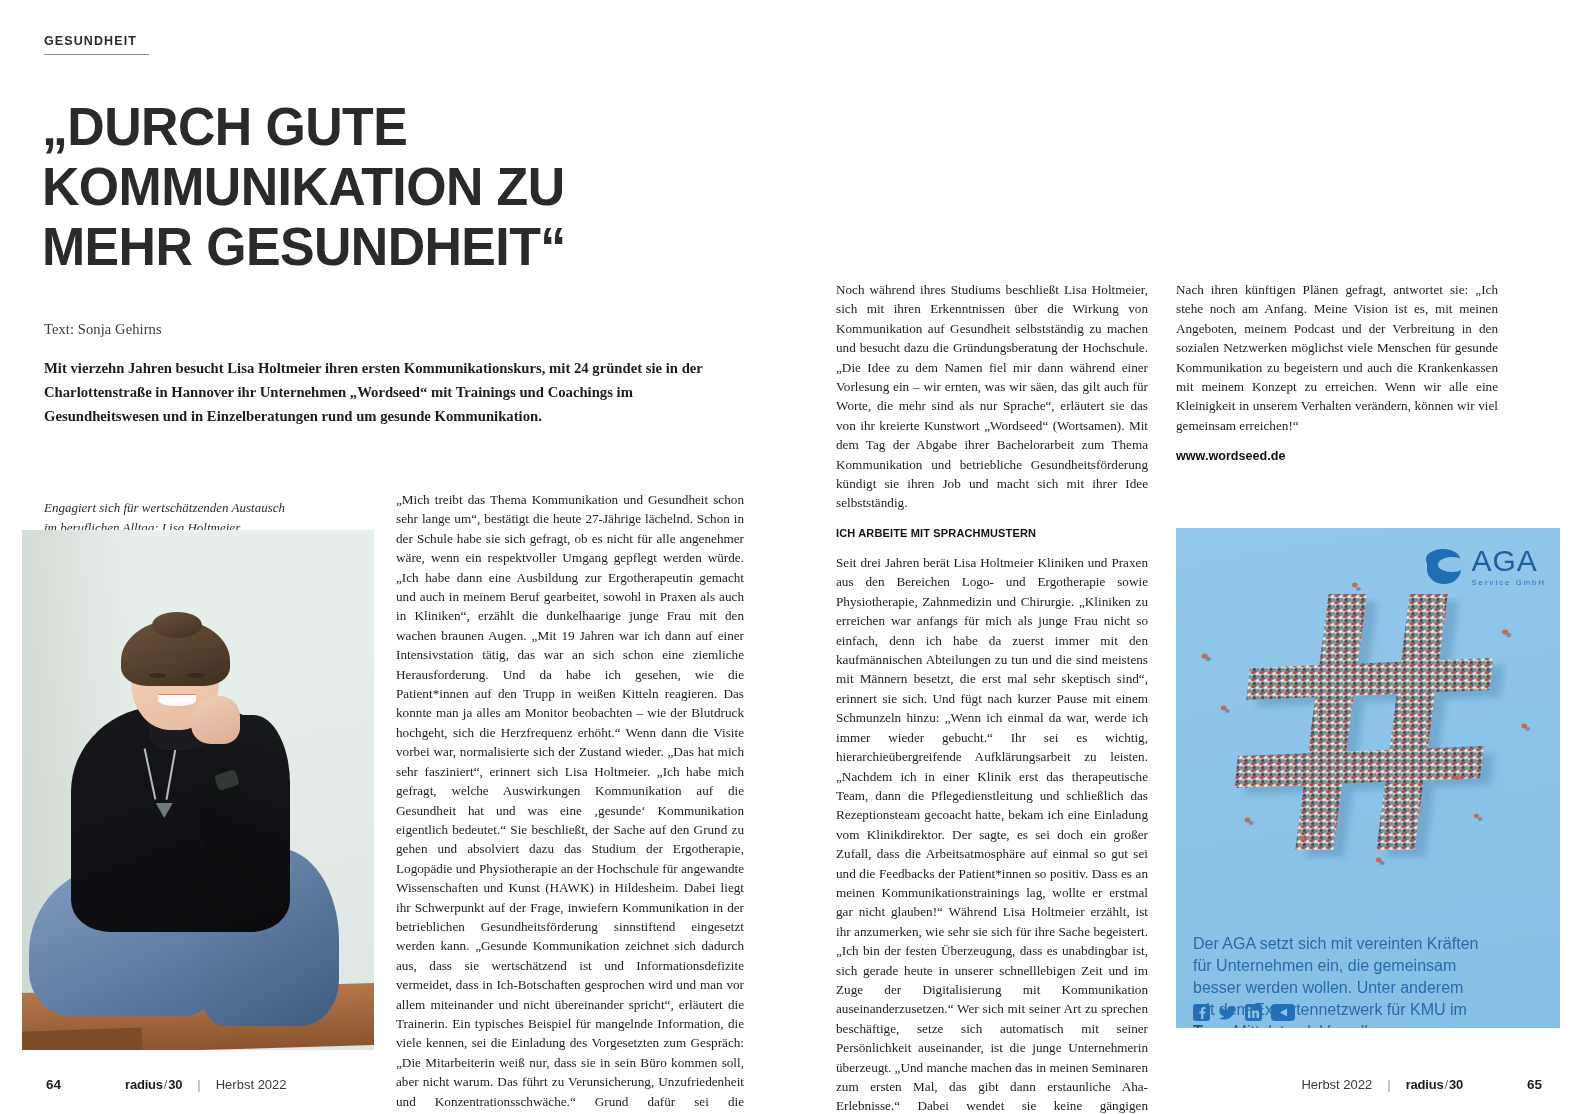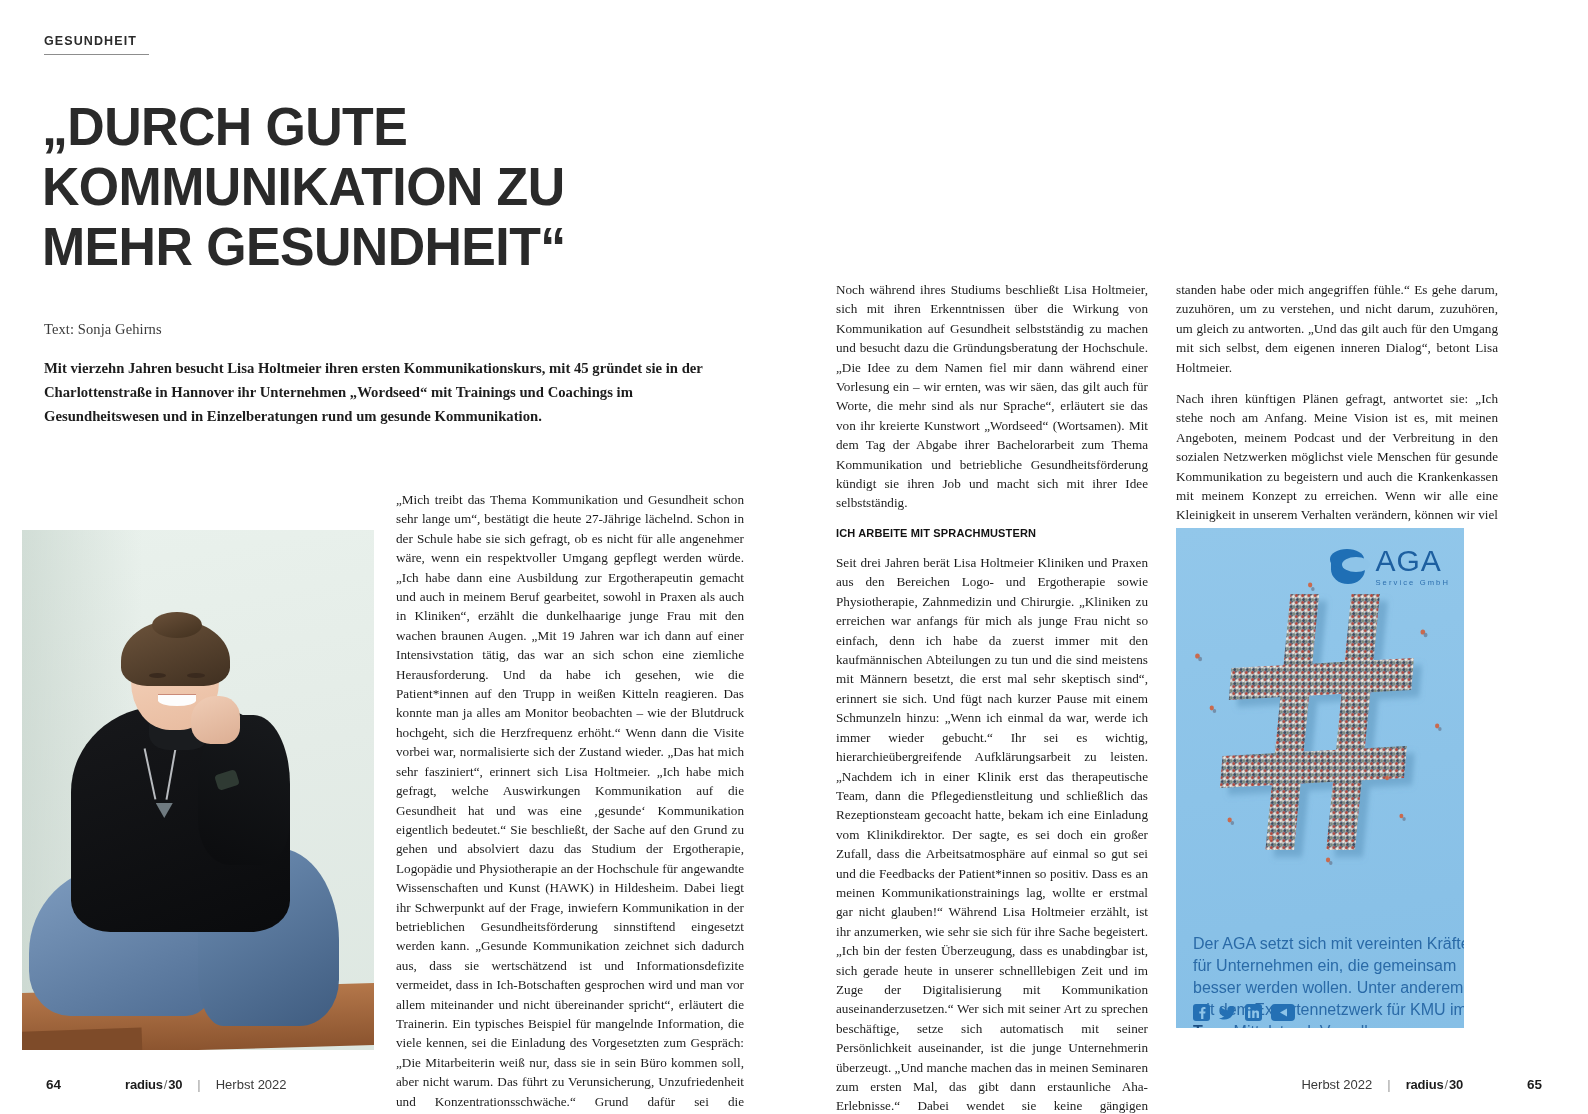--- a/index.html
+++ b/index.html
@@ -99,21 +99,21 @@
   .col2{left:836px;top:268px;width:312px;}
   .col3{left:1176px;top:268px;width:322px;}
   .subhead{
     font-family:"Liberation Sans",sans-serif;
     font-weight:700;font-size:11px;color:#111;letter-spacing:.15px;
     margin:0 0 4px 0;text-align:left;
   }
   .urlline{font-family:"Liberation Sans",sans-serif;font-weight:700;font-size:12.6px;color:#111;}
   
   .ad{
-    position:absolute;left:1176px;top:528px;width:288px;height:500px;
+    position:absolute;left:1176px;top:528px;width:384px;height:500px;
     background:#8ec4e8;overflow:hidden;
   }
   .ad .sky{position:absolute;inset:0;background:linear-gradient(170deg,#92c7ea,#86bfe6);}
   .ad-logo{position:absolute;right:14px;top:18px;display:flex;align-items:center;gap:7px;}
   .ad-logo .mark{width:40px;height:40px;position:relative;}
   .ad-logo .mark .swoosh{
     position:absolute;left:2px;top:3px;width:34px;height:20px;border-radius:50% 50% 46% 46%;
     background:#1f6fb5;
   }
   .ad-logo .mark .cut{
@@ -171,22 +171,26 @@
   <div class="kicker">GESUNDHEIT</div>
 
   <div class="headline">
     <div>„DURCH GUTE</div>
     <div>KOMMUNIKATION ZU</div>
     <div>MEHR GESUNDHEIT“</div>
   </div>
 
   <div class="byline">Text: Sonja Gehirns</div>
 
-  <div class="lead">Mit vierzehn Jahren besucht Lisa Holtmeier ihren ersten Kommunikationskurs, mit 45 gründet sie in der Charlottenstraße in Hannover ihr Unternehmen „Wordseed“ mit Trainings und Coachings im Gesundheitswesen und in Einzelberatungen rund um gesunde Kommunikation.</div>
-
+  <div class="lead">Mit vierzehn Jahren besucht Lisa Holtmeier ihren ersten Kommunikationskurs, mit 24 gründet sie in der Charlottenstraße in Hannover ihr Unternehmen „Wordseed“ mit Trainings und Coachings im Gesundheitswesen und in Einzelberatungen rund um gesunde Kommunikation.</div>
+
+  <div class="caption">
+    <div>Engagiert sich für wertschätzenden Austausch</div>
+    <div>im beruflichen Alltag: Lisa Holtmeier</div>
+  </div>
 
   <div class="photo">
     <div class="bg"></div>
     <div class="wall-shadow"></div>
     <div class="bench"></div>
     <div class="bench2"></div>
     <div class="p-jeans-l"></div>
     <div class="p-jeans-r"></div>
     <div class="p-knee"></div>
     <div class="p-body"></div>
@@ -209,21 +213,20 @@
     <p>„Mich treibt das Thema Kommunikation und Gesundheit schon sehr lange um“, bestätigt die heute 27-Jährige lächelnd. Schon in der Schule habe sie sich gefragt, ob es nicht für alle angenehmer wäre, wenn ein respektvoller Umgang gepflegt werden würde. „Ich habe dann eine Ausbildung zur Ergotherapeutin gemacht und auch in meinem Beruf gearbeitet, sowohl in Praxen als auch in Kliniken“, erzählt die dunkelhaarige junge Frau mit den wachen braunen Augen. „Mit 19 Jahren war ich dann auf einer Intensivstation tätig, das war an sich schon eine ziemliche Herausforderung. Und da habe ich gesehen, wie die Patient*innen auf den Trupp in weißen Kitteln reagieren. Das konnte man ja alles am Monitor beobachten – wie der Blutdruck hochgeht, sich die Herzfrequenz erhöht.“ Wenn dann die Visite vorbei war, normalisierte sich der Zustand wieder. „Das hat mich sehr fasziniert“, erinnert sich Lisa Holtmeier. „Ich habe mich gefragt, welche Auswirkungen Kommunikation auf die Gesundheit hat und was eine ‚gesunde‘ Kommunikation eigentlich bedeutet.“ Sie beschließt, der Sache auf den Grund zu gehen und absolviert dazu das Studium der Ergotherapie, Logopädie und Physiotherapie an der Hochschule für angewandte Wissenschaften und Kunst (HAWK) in Hildesheim. Dabei liegt ihr Schwerpunkt auf der Frage, inwiefern Kommunikation in der betrieblichen Gesundheitsförderung sinnstiftend eingesetzt werden kann. „Gesunde Kommunikation zeichnet sich dadurch aus, dass sie wertschätzend ist und Informationsdefizite vermeidet, dass in Ich-Botschaften gesprochen wird und man vor allem miteinander und nicht übereinander spricht“, erläutert die Trainerin. Ein typisches Beispiel für mangelnde Information, die viele kennen, sei die Einladung des Vorgesetzten zum Gespräch: „Die Mitarbeiterin weiß nur, dass sie in sein Büro kommen soll, aber nicht warum. Das führt zu Verunsicherung, Unzufriedenheit und Konzentrationsschwäche.“ Grund dafür sei die Funktionsweise des Gehirns, das „immer bestrebt ist, einzelne Puzzleteile zusammenzusetzen – so funktionieren auch Serien; man will immer wissen, wie es weitergeht.“</p>
   </div>
 
   <div class="col col2">
     <p>Noch während ihres Studiums beschließt Lisa Holtmeier, sich mit ihren Erkenntnissen über die Wirkung von Kommunikation auf Gesundheit selbstständig zu machen und besucht dazu die Gründungsberatung der Hochschule. „Die Idee zu dem Namen fiel mir dann während einer Vorlesung ein – wir ernten, was wir säen, das gilt auch für Worte, die mehr sind als nur Sprache“, erläutert sie das von ihr kreierte Kunstwort „Wordseed“ (Wortsamen). Mit dem Tag der Abgabe ihrer Bachelorarbeit zum Thema Kommunikation und betriebliche Gesundheitsförderung kündigt sie ihren Job und macht sich mit ihrer Idee selbstständig.</p>
     <p class="subhead">ICH ARBEITE MIT SPRACHMUSTERN</p>
     <p>Seit drei Jahren berät Lisa Holtmeier Kliniken und Praxen aus den Bereichen Logo- und Ergotherapie sowie Physiotherapie, Zahnmedizin und Chirurgie. „Kliniken zu erreichen war anfangs für mich als junge Frau nicht so einfach, denn ich habe da zuerst immer mit den kaufmännischen Abteilungen zu tun und die sind meistens mit Männern besetzt, die erst mal sehr skeptisch sind“, erinnert sie sich. Und fügt nach kurzer Pause mit einem Schmunzeln hinzu: „Wenn ich einmal da war, werde ich immer wieder gebucht.“ Ihr sei es wichtig, hierarchieübergreifende Aufklärungsarbeit zu leisten. „Nachdem ich in einer Klinik erst das therapeutische Team, dann die Pflegedienstleitung und schließlich das Rezeptionsteam gecoacht hatte, bekam ich eine Einladung vom Klinikdirektor. Der sagte, es sei doch ein großer Zufall, dass die Arbeitsatmosphäre auf einmal so gut sei und die Feedbacks der Patient*innen so positiv. Dass es an meinen Kommunikationstrainings lag, wollte er erstmal gar nicht glauben!“ Während Lisa Holtmeier erzählt, ist ihr anzumerken, wie sehr sie sich für ihre Sache begeistert. „Ich bin der festen Überzeugung, dass es unabdingbar ist, sich gerade heute in unserer schnelllebigen Zeit und im Zuge der Digitalisierung mit Kommunikation auseinanderzusetzen.“ Wer sich mit seiner Art zu sprechen beschäftige, setze sich automatisch mit seiner Persönlichkeit auseinander, ist die junge Unternehmerin überzeugt. „Und manche machen das in meinen Seminaren zum ersten Mal, das gibt dann erstaunliche Aha-Erlebnisse.“ Dabei wendet sie keine gängigen Kommunikationsmodelle an („zu theoretisch!“), sondern greift auf Beispiele aus dem alltäglichen Leben zurück. „Ich arbeite mit Sprachmustern, in denen sich die Menschen wiederfinden. Und verdeutliche, dass jeder und jede auf seine und ihre Weise recht hat. Es geht mir um lösungsorientierte Kommunikation, die Vertrauen schafft. Deshalb ist es wichtig, offen nachzufragen, wie es vom anderen wirklich gemeint ist, wenn ich etwas nicht ver-</p>
   </div>
 
   <div class="col col3">
-    <p>standen habe oder mich angegriffen fühle.“ Es gehe darum, zuzuhören, um zu verstehen, und nicht darum, zuzuhören, um gleich zu antworten. „Und das gilt auch für den Umgang mit sich selbst, dem eigenen inneren Dialog“, betont Lisa Holtmeier.</p>
     <p>Nach ihren künftigen Plänen gefragt, antwortet sie: „Ich stehe noch am Anfang. Meine Vision ist es, mit meinen Angeboten, meinem Podcast und der Verbreitung in den sozialen Netzwerken möglichst viele Menschen für gesunde Kommunikation zu begeistern und auch die Krankenkassen mit meinem Konzept zu erreichen. Wenn wir alle eine Kleinigkeit in unserem Verhalten verändern, können wir viel gemeinsam erreichen!“</p>
     <p class="urlline">www.wordseed.de</p>
   </div>
 
   <div class="ad">
     <div class="sky"></div>
 
     <svg class="crowd" viewBox="0 0 322 290" preserveAspectRatio="none">
       <defs>
         <pattern id="ppl" width="7" height="7" patternUnits="userSpaceOnUse">

